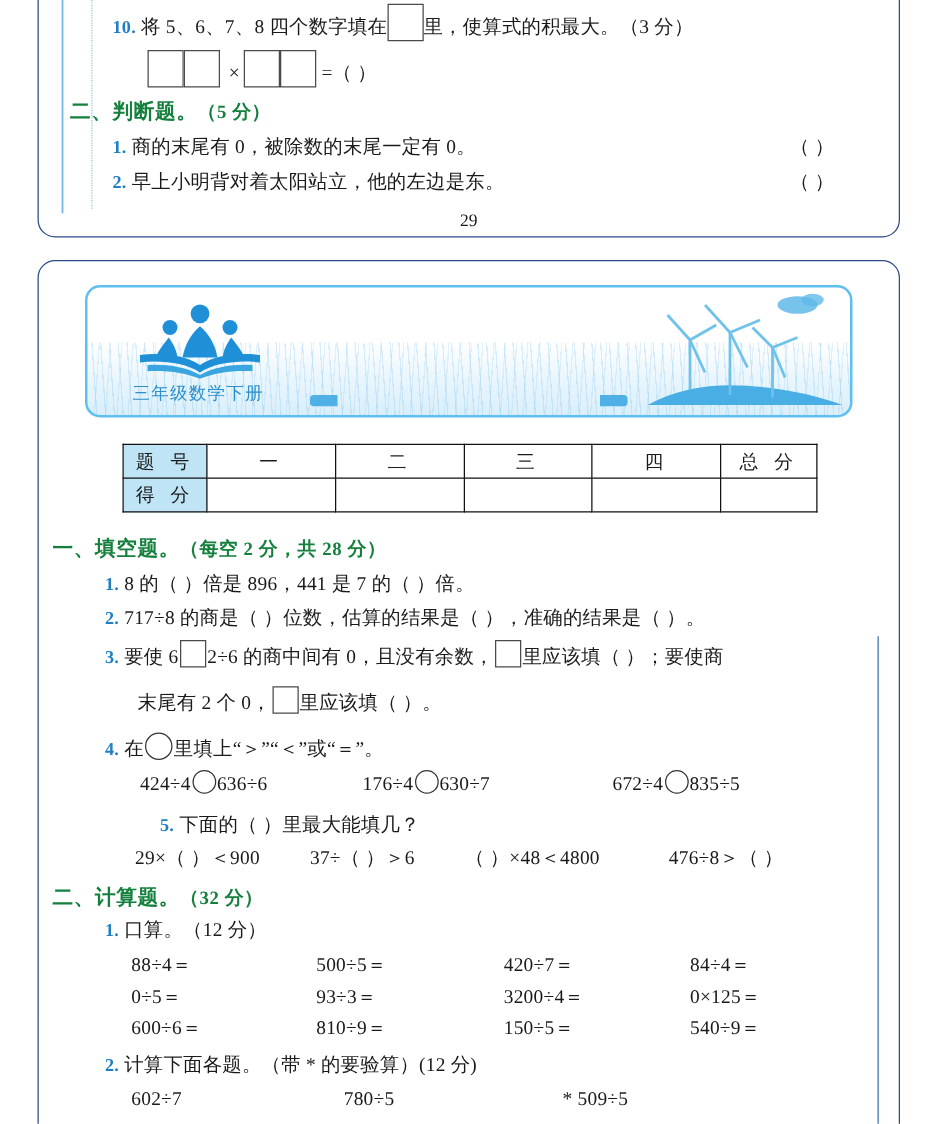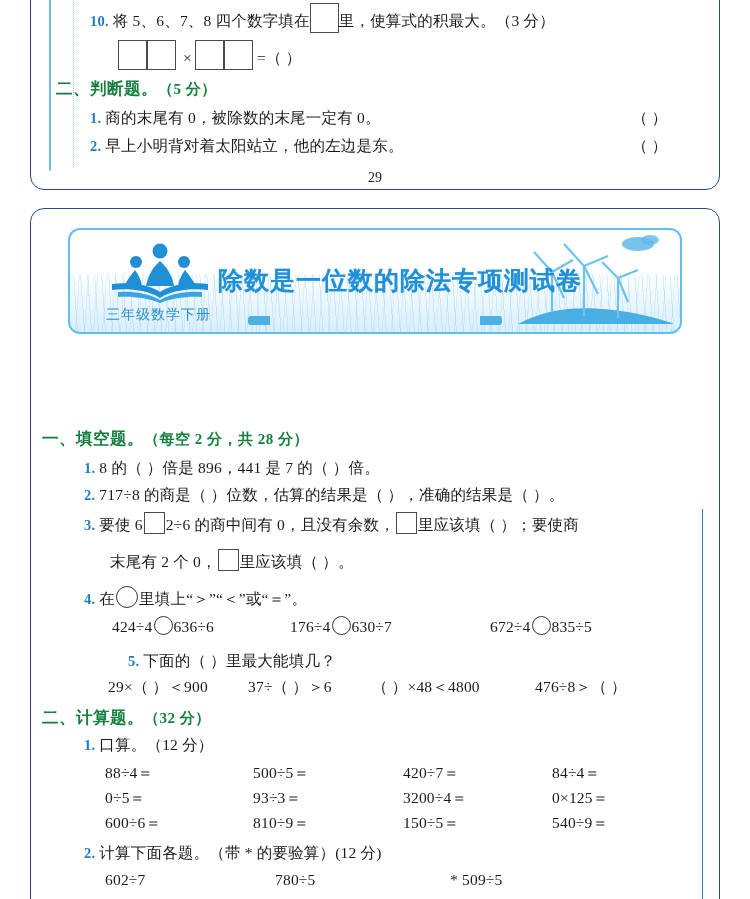--- a/index.html
+++ b/index.html
@@ -287,28 +287,43 @@
       <line x1="66" y1="34" x2="46" y2="12"></line>
       <line x1="66" y1="34" x2="90" y2="24"></line>
       <line x1="66" y1="34" x2="80" y2="62"></line>
       <line x1="100" y1="86" x2="100" y2="46"></line>
       <line x1="100" y1="46" x2="84" y2="30"></line>
       <line x1="100" y1="46" x2="120" y2="38"></line>
       <line x1="100" y1="46" x2="110" y2="70"></line>
     </g>
   </svg>
 
-  <div id="banner-title">除数是一位数的除法专项测试卷</div>
   <div id="banner-sub">三年级数学下册</div>
   <div id="badge-tab-l"></div>
   <div id="badge-tab-r"></div>
 </div>
 
 <table id="score-table">
   <tbody>
+      <tr>
+    <td class="hdr">题 号</td>
+    <td>一</td>
+    <td>二</td>
+    <td>三</td>
+    <td>四</td>
+    <td class="lastcol">总 分</td>
+  </tr>
+  <tr>
+    <td class="hdr">得 分</td>
+    <td></td>
+    <td></td>
+    <td></td>
+    <td></td>
+    <td class="lastcol"></td>
+  </tr>
 </tbody>
   </table>
 
 <div class="abs sec-head" style="left:42px; top:428px;">
   <span>一、填空题。</span><span class="pts">（每空 2 分，共 28 分）</span>
 </div>
 
 <div class="abs q-line" style="left:84px; top:460px;">
   <span class="num">1.</span>
   <span>8 的（          ）倍是 896，441 是 7 的（          ）倍。</span>

